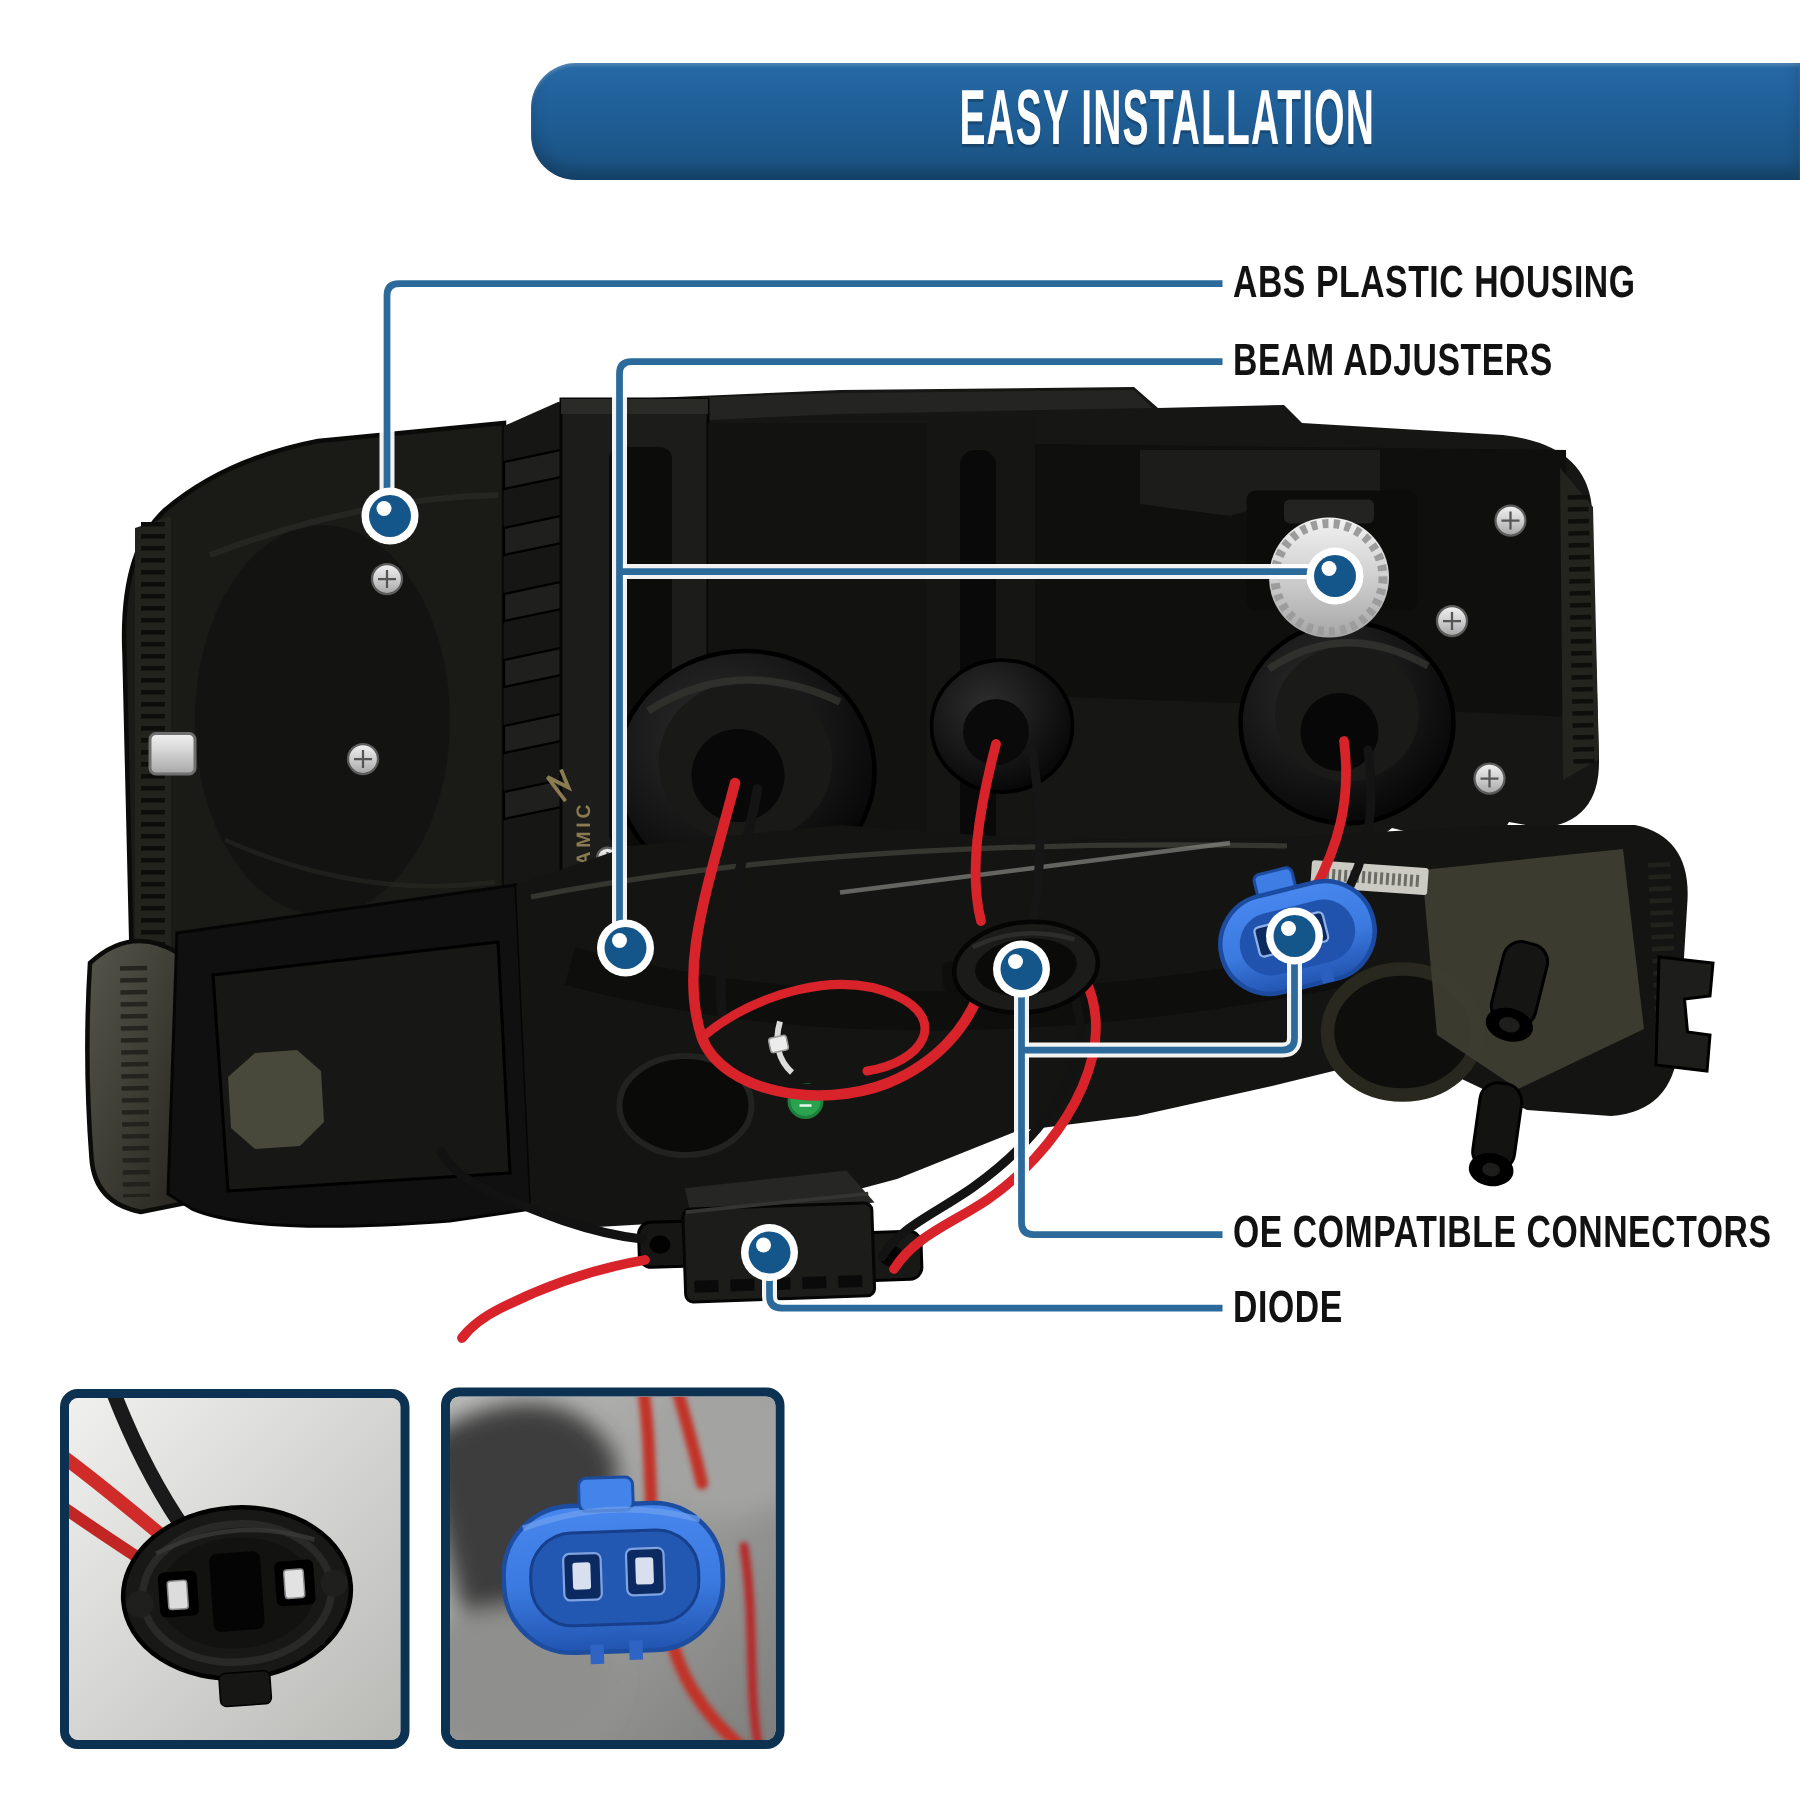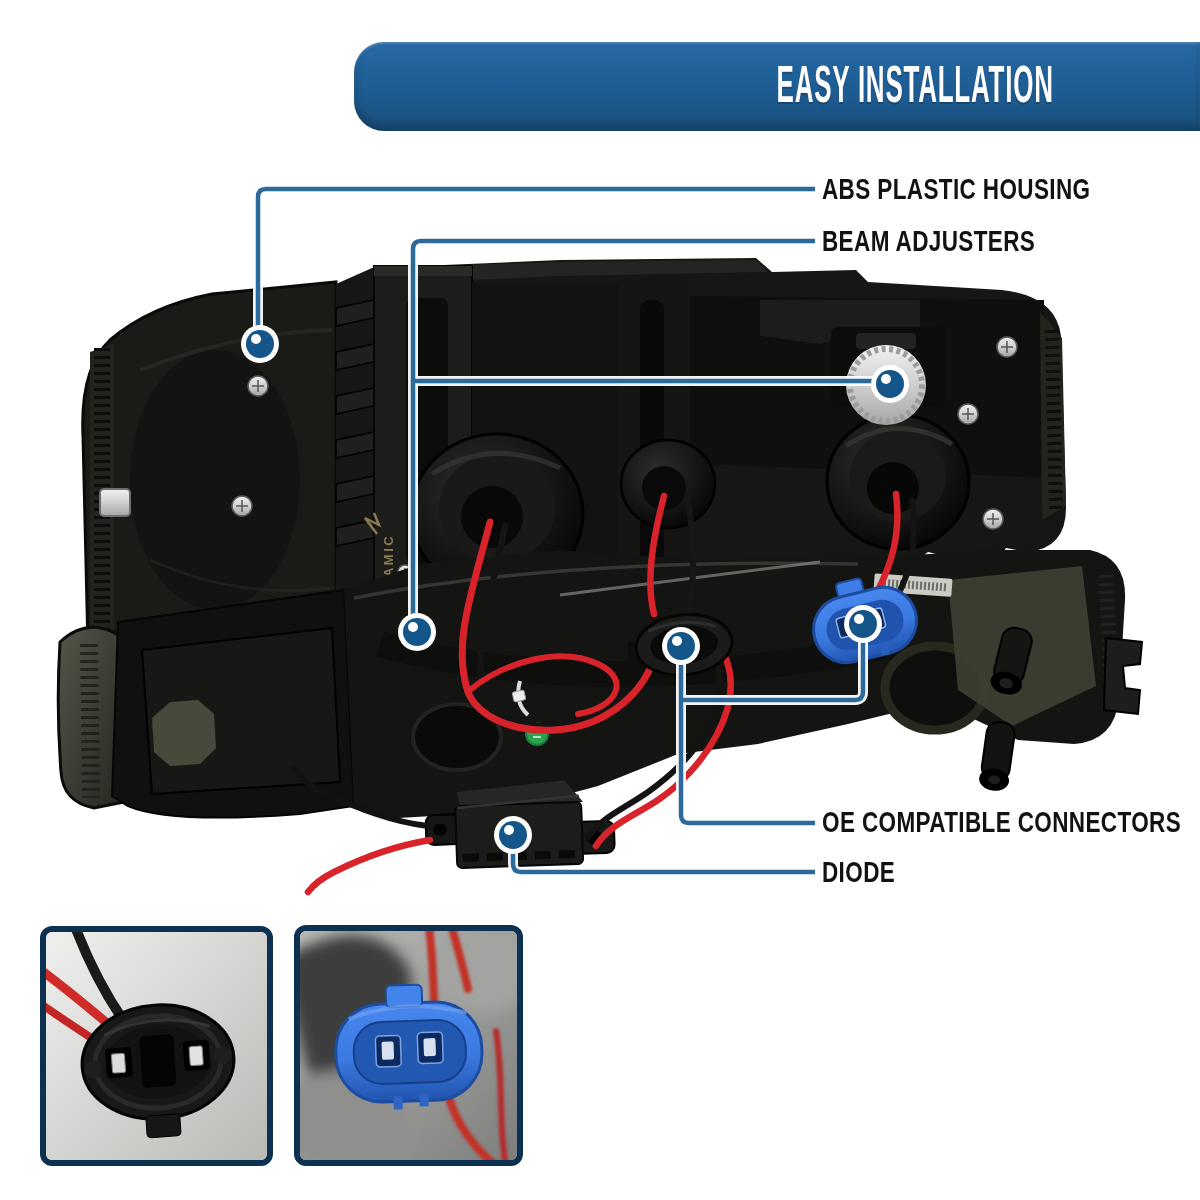--- a/index.html
+++ b/index.html
@@ -3,25 +3,25 @@
 <meta charset="utf-8">
 <style>
   html,body{margin:0;padding:0;background:#fff;}
   .stage{
     position:relative;width:1200px;height:1200px;background:#ffffff;
     overflow:hidden;font-family:"Liberation Sans",sans-serif;
   }
   .photo-svg{position:absolute;left:0;top:0;width:1200px;height:1200px;}
   
   .banner{
-    position:absolute;left:354px;top:42px;width:846px;height:89px;
+    position:absolute;left:354px;top:42px;width:846px;height:78px;
     border-radius:30px 0 0 30px;
     background:linear-gradient(180deg,#276aa6 0%,var(--banner-blue,#1F5E96) 45%,#1a517f 100%);
     box-shadow:inset 0 -7px 10px rgba(0,0,0,.22), inset 0 2px 2px rgba(255,255,255,.18);
-    display:flex;justify-content:center;align-items:center;
+    display:flex;justify-content:flex-start;align-items:center;
   }
   .banner-text{
     font-size:52px;font-weight:bold;color:#ffffff;white-space:nowrap;
     transform:scaleX(0.5);transform-origin:right center;
     padding-right:17px;padding-bottom:5px;letter-spacing:1.5px;
     text-shadow:0 2px 1px rgba(0,0,0,.22);
   }
   
   .callout-label{
     position:absolute;font-size:30px;font-weight:bold;color:#121212;

